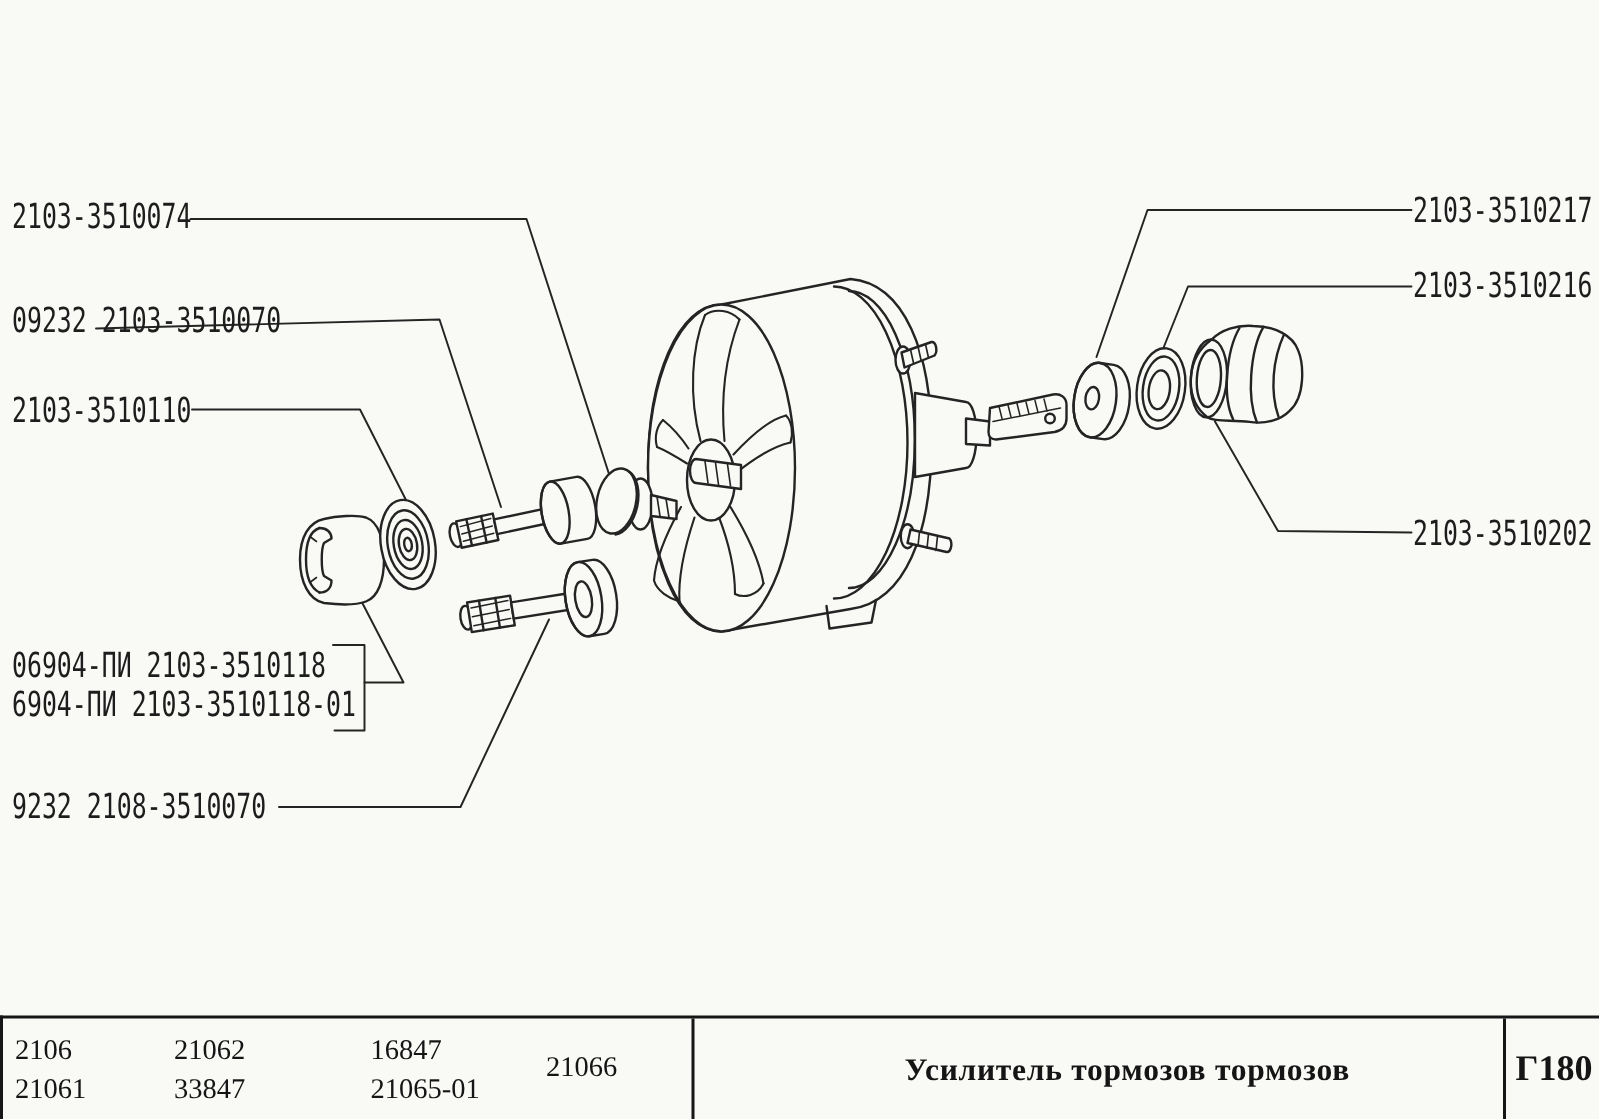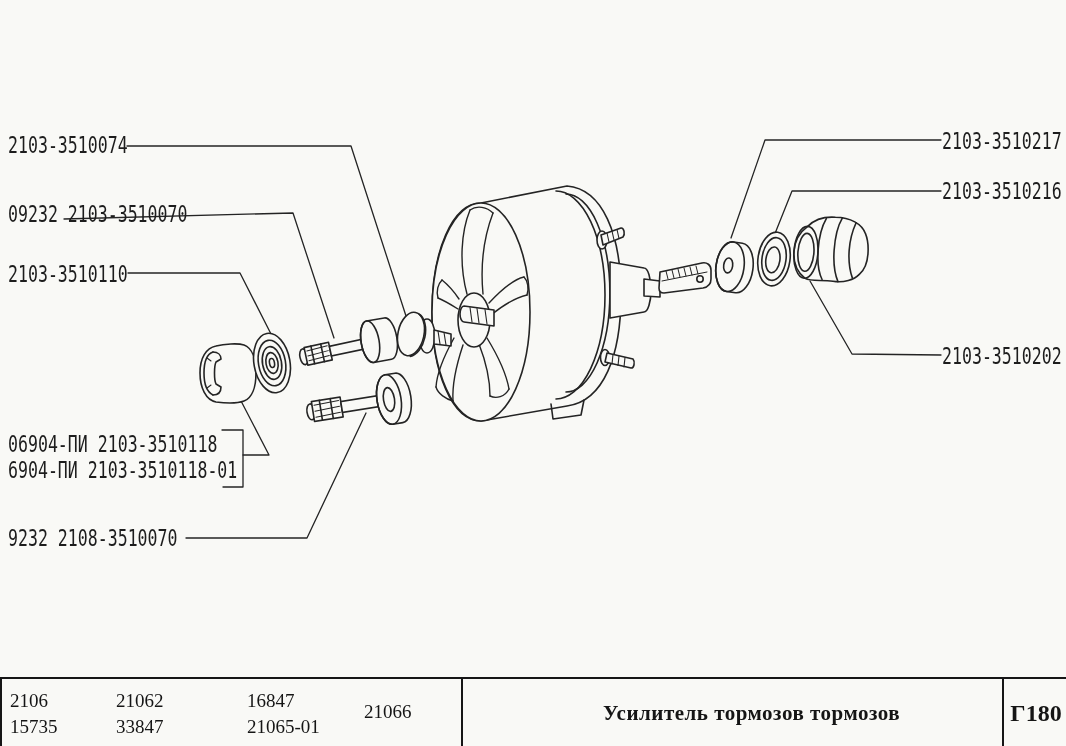--- a/index.html
+++ b/index.html
@@ -199,21 +199,21 @@
   <div class="co" style="left:8px;top:457px">6904-ПИ 2103-3510118-01</div>
   <div class="co" style="left:8px;top:525px">9232 2108-3510070</div>
   <div class="co" style="left:942px;top:128px">2103-3510217</div>
   <div class="co" style="left:942px;top:178px">2103-3510216</div>
   <div class="co" style="left:942px;top:343px">2103-3510202</div>
 
   <div class="footer">
     <div class="cell cell-models">
       <div class="mcol" style="left:8px">
         <div>2106</div>
-        <div>15735</div>
+        <div>21061</div>
       </div>
       <div class="mcol" style="left:114px">
         <div>21062</div>
         <div>33847</div>
       </div>
       <div class="mcol" style="left:245px">
         <div>16847</div>
         <div>21065-01</div>
       </div>
       <div class="mcol single" style="left:362px">

